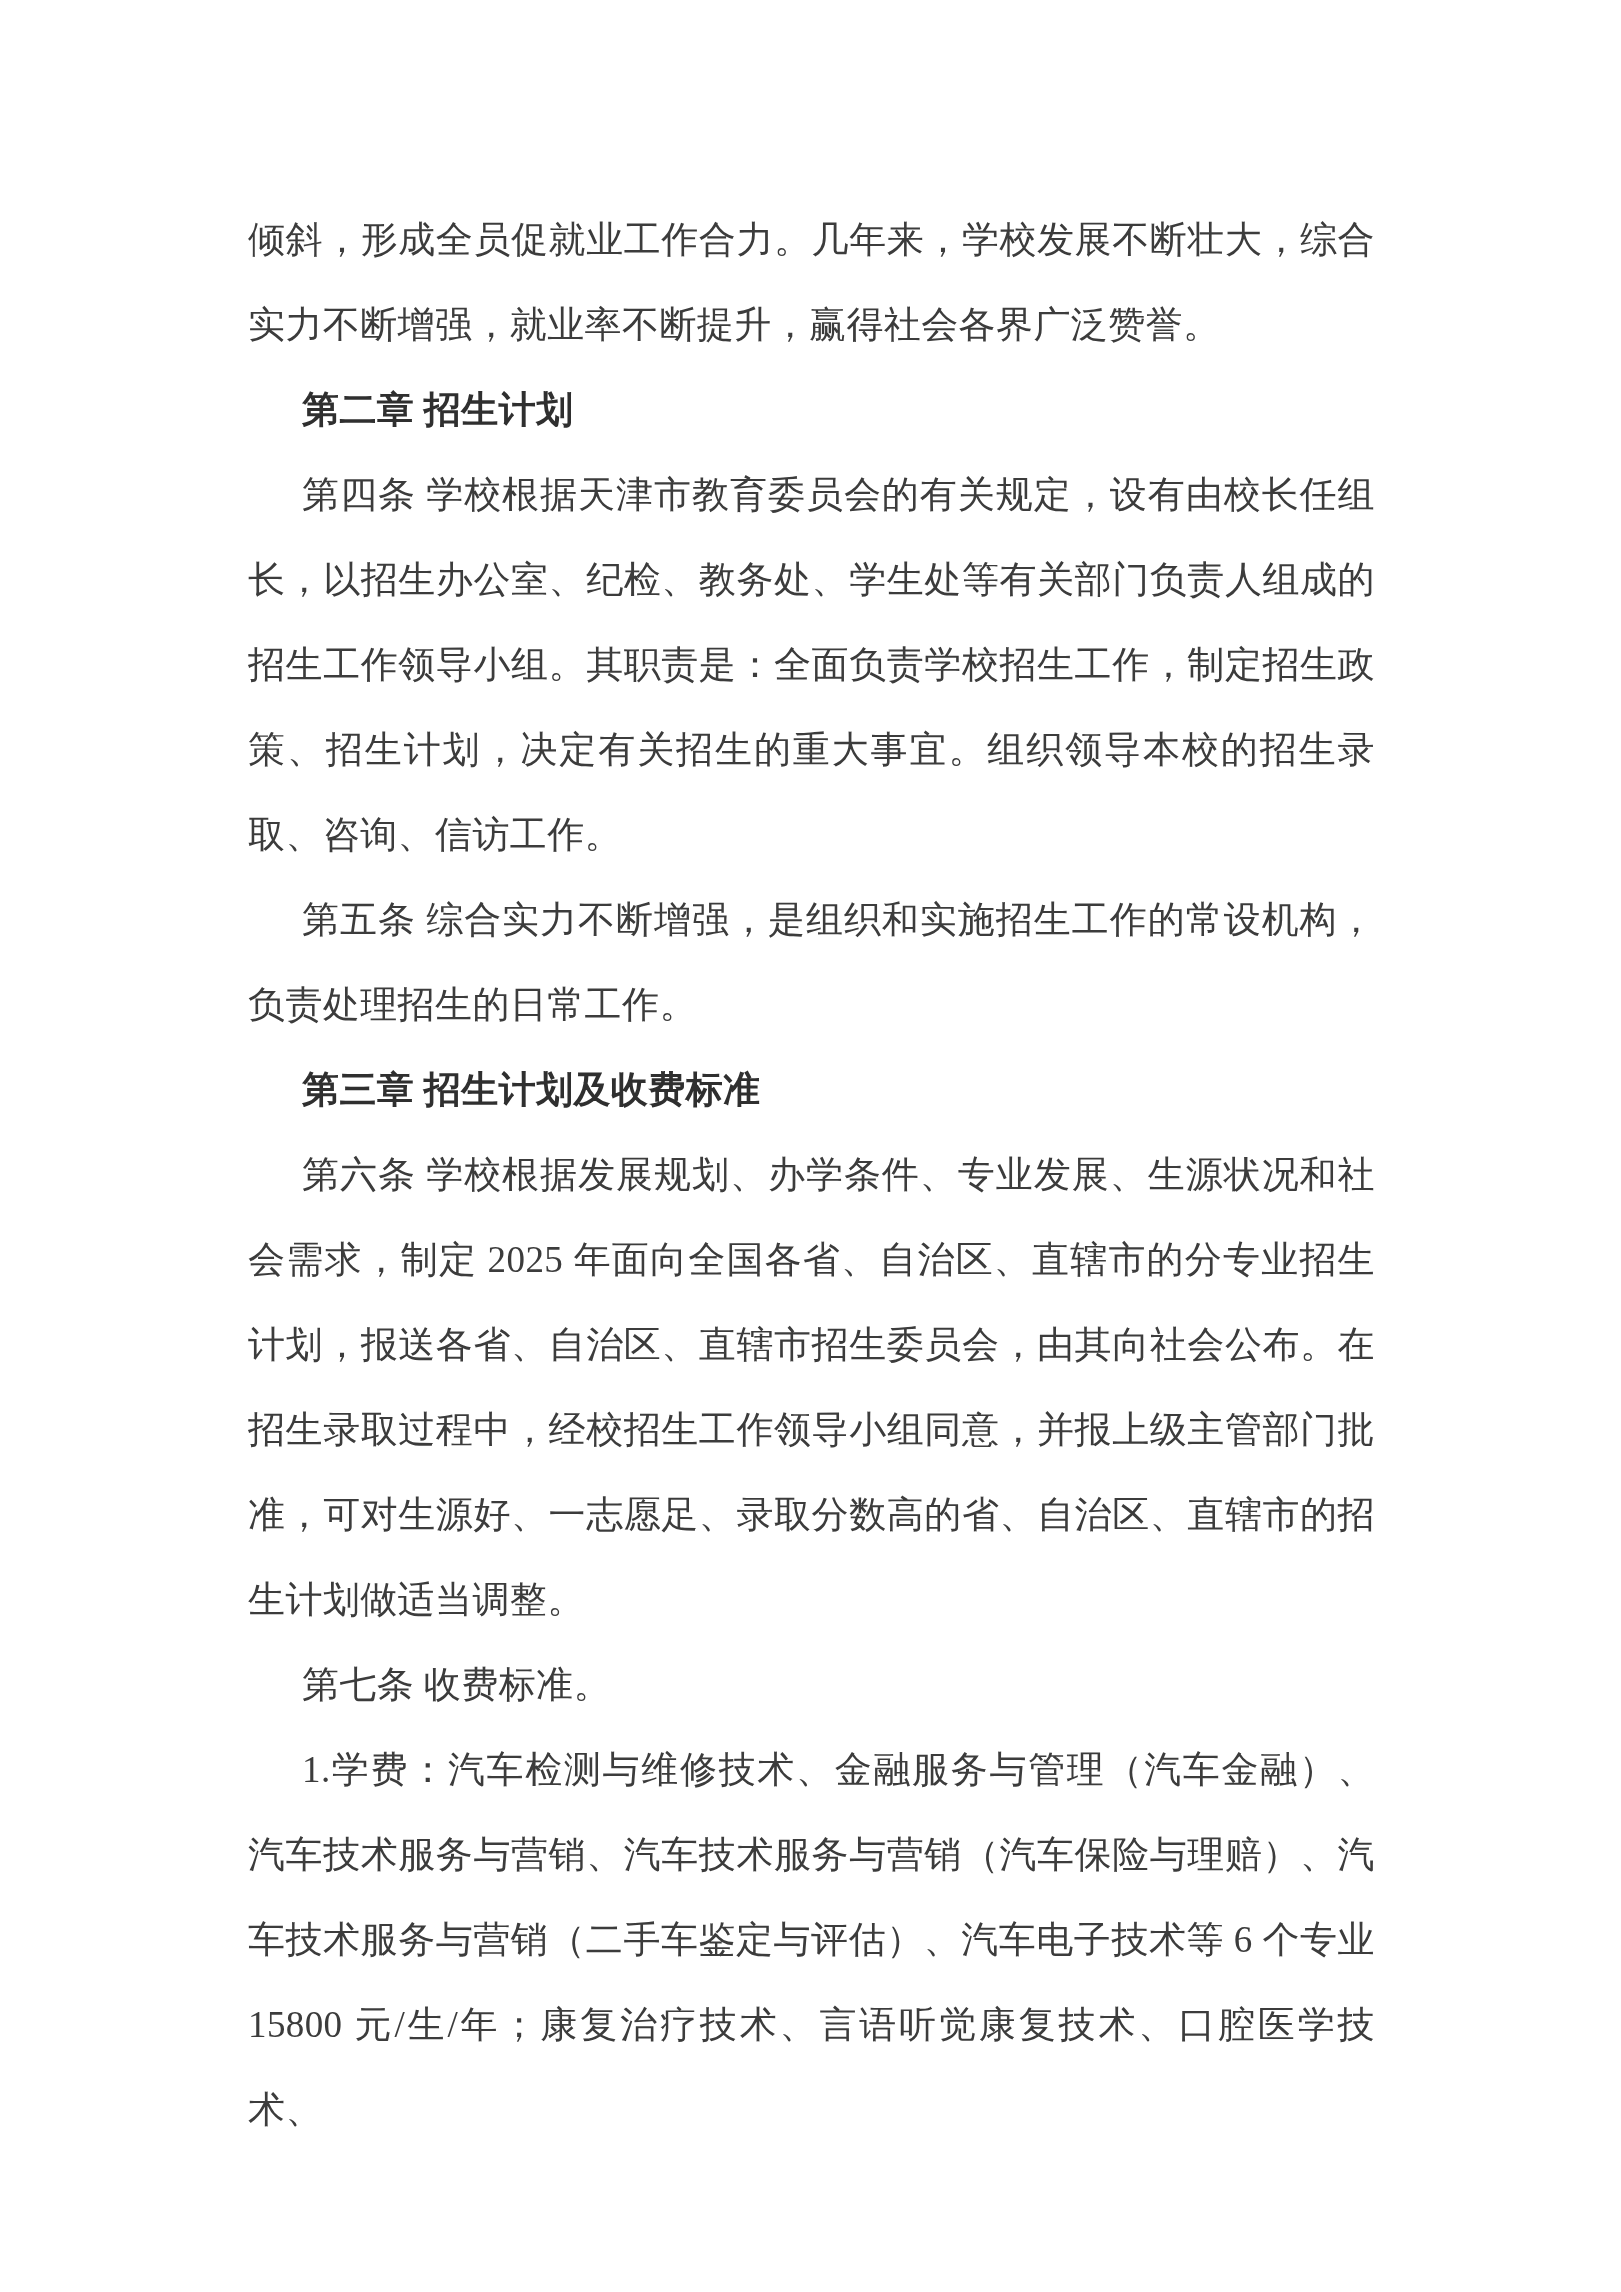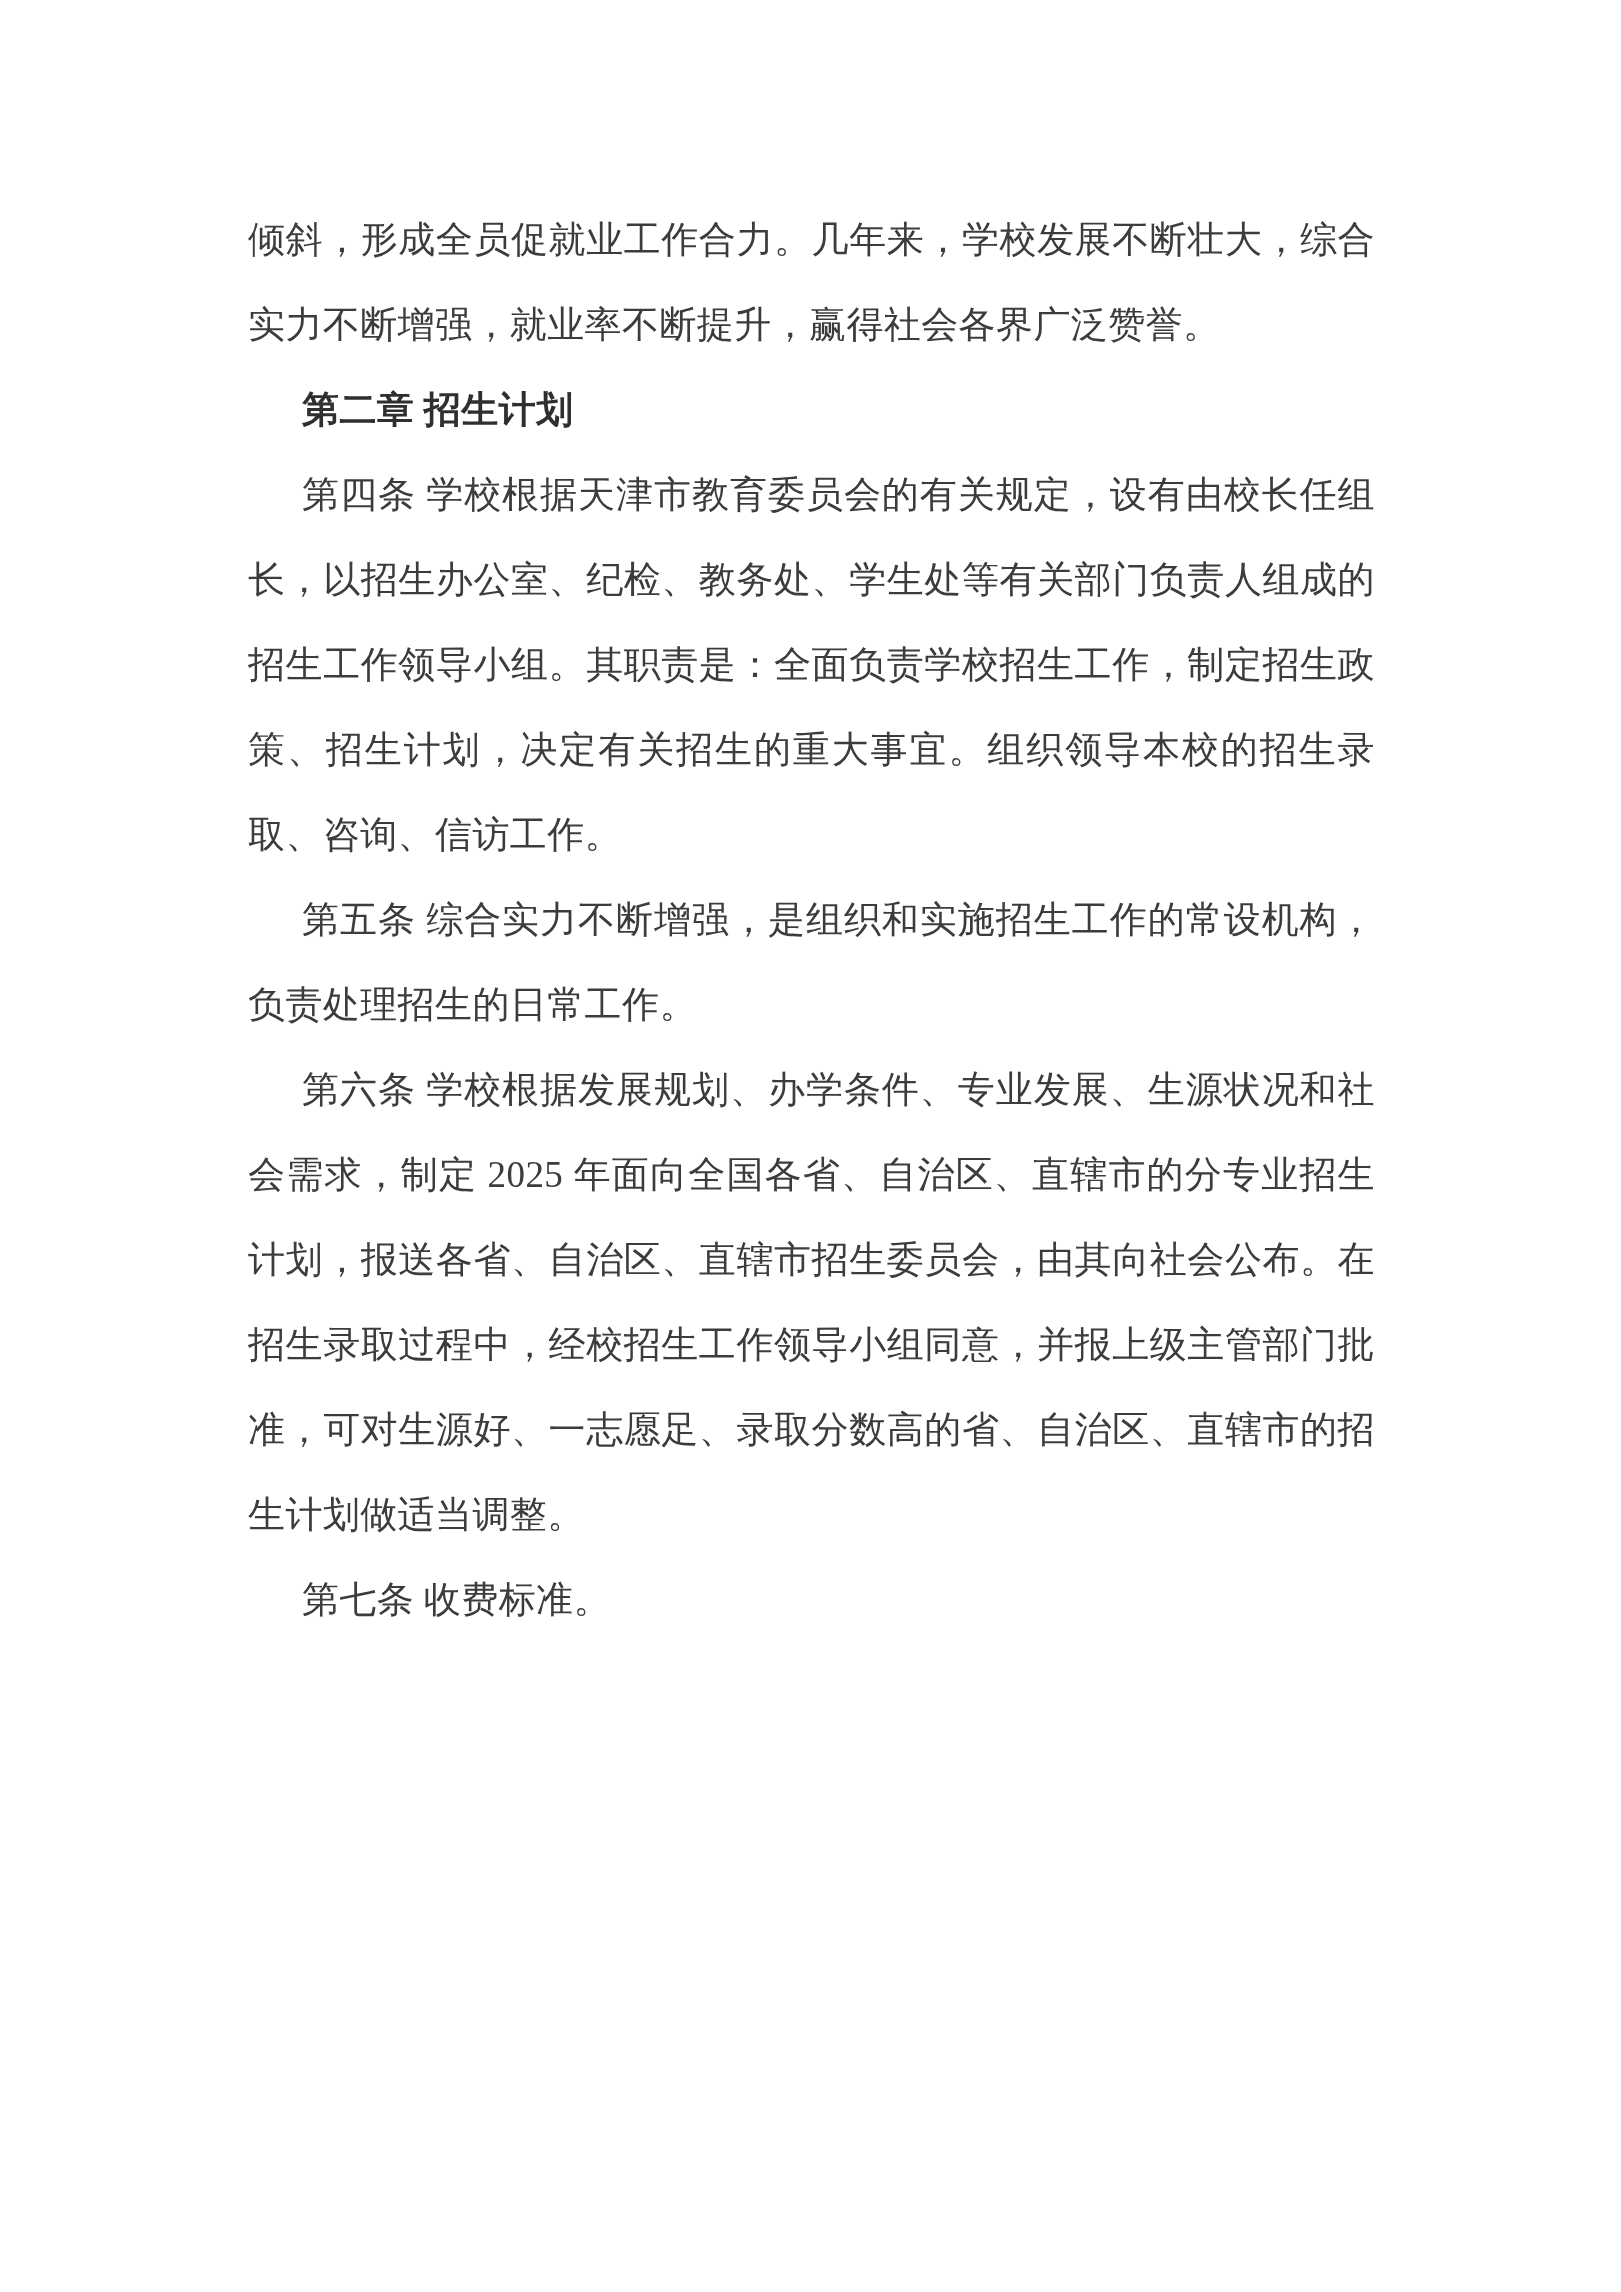--- a/index.html
+++ b/index.html
@@ -43,19 +43,21 @@
 
 <div class="page" style="color: rgb(60, 60, 60);">
   <p class="para">倾斜，形成全员促就业工作合力。几年来，学校发展不断壮大，综合实力不断增强，就业率不断提升，赢得社会各界广泛赞誉。</p>
 
   <p class="para indent heading">第二章 招生计划</p>
 
   <p class="para indent">第四条 学校根据天津市教育委员会的有关规定，设有由校长任组长，以招生办公室、纪检、教务处、学生处等有关部门负责人组成的招生工作领导小组。其职责是：全面负责学校招生工作，制定招生政策、招生计划，决定有关招生的重大事宜。组织领导本校的招生录取、咨询、信访工作。</p>
 
   <p class="para indent">第五条 综合实力不断增强，是组织和实施招生工作的常设机构，负责处理招生的日常工作。</p>
 
+  <p class="para indent heading">第三章 招生计划及收费标准</p>
 
   <p class="para indent">第六条 学校根据发展规划、办学条件、专业发展、生源状况和社会需求，制定 2025 年面向全国各省、自治区、直辖市的分专业招生计划，报送各省、自治区、直辖市招生委员会，由其向社会公布。在招生录取过程中，经校招生工作领导小组同意，并报上级主管部门批准，可对生源好、一志愿足、录取分数高的省、自治区、直辖市的招生计划做适当调整。</p>
 
   <p class="para indent">第七条 收费标准。</p>
 
+  <p class="para indent">1.学费：汽车检测与维修技术、金融服务与管理（汽车金融）、汽车技术服务与营销、汽车技术服务与营销（汽车保险与理赔）、汽车技术服务与营销（二手车鉴定与评估）、汽车电子技术等 6 个专业 15800 元/生/年；康复治疗技术、言语听觉康复技术、口腔医学技术、</p>
 </div>
 
 
 </body></html>

